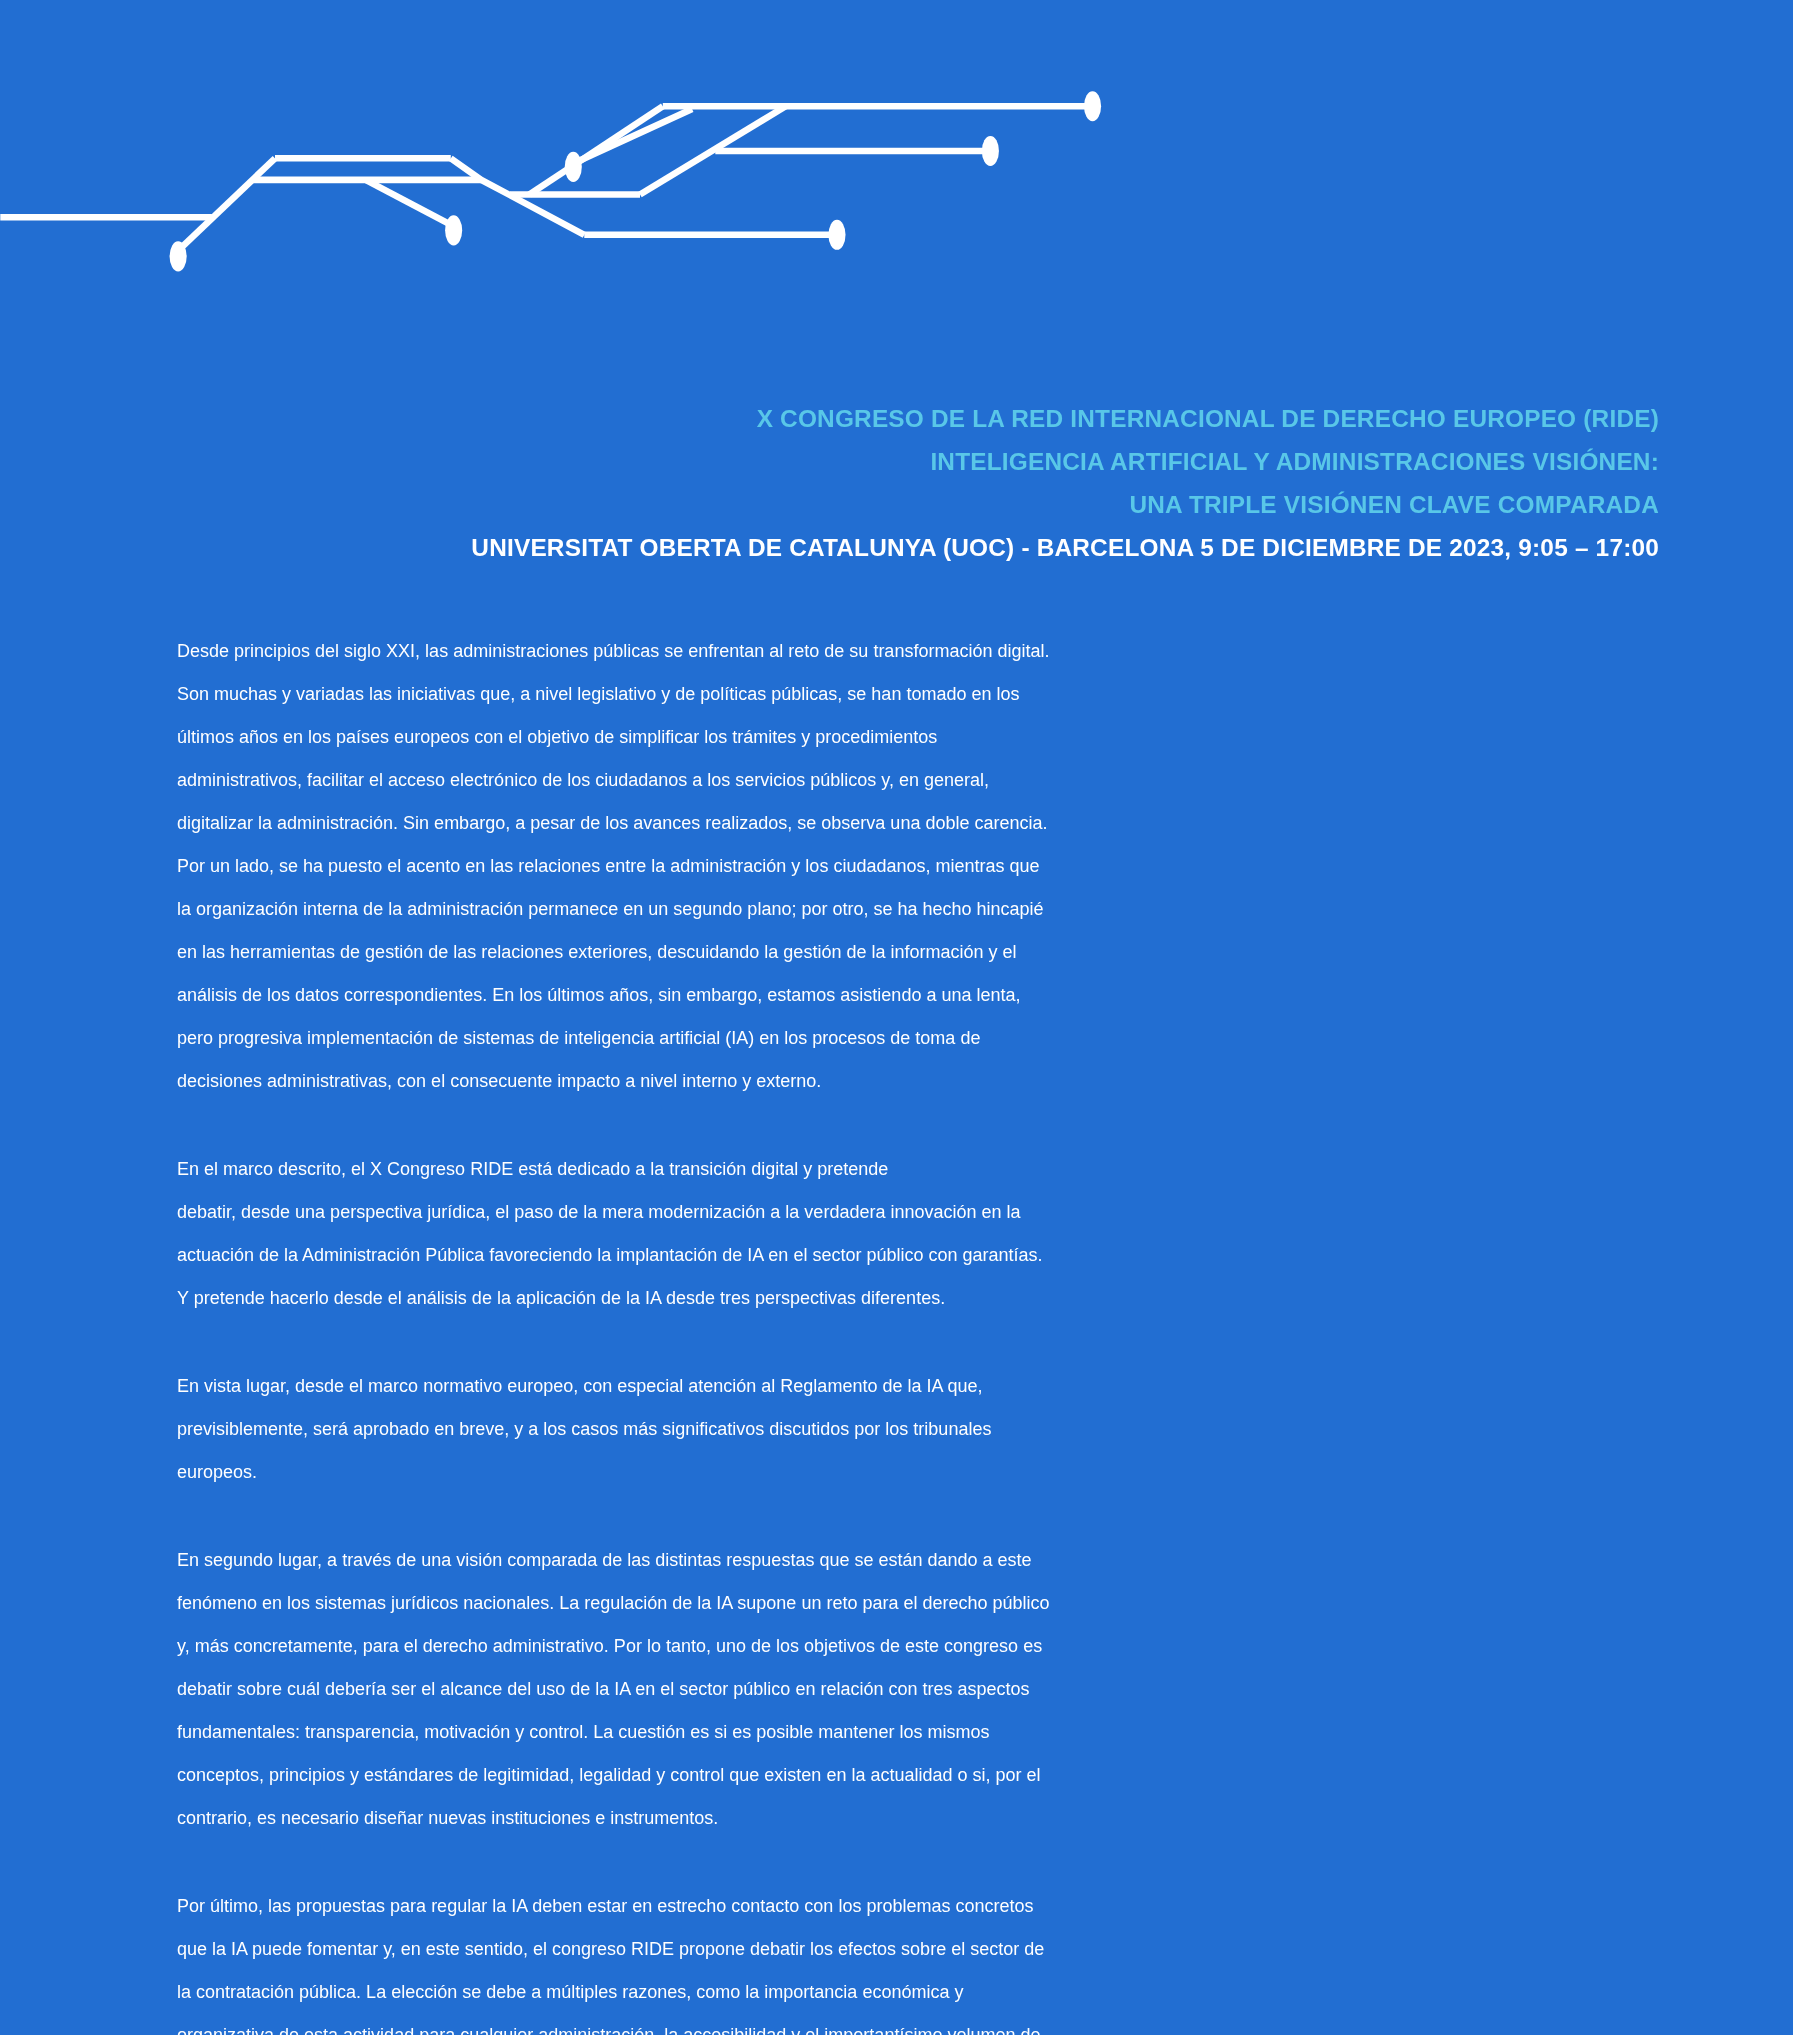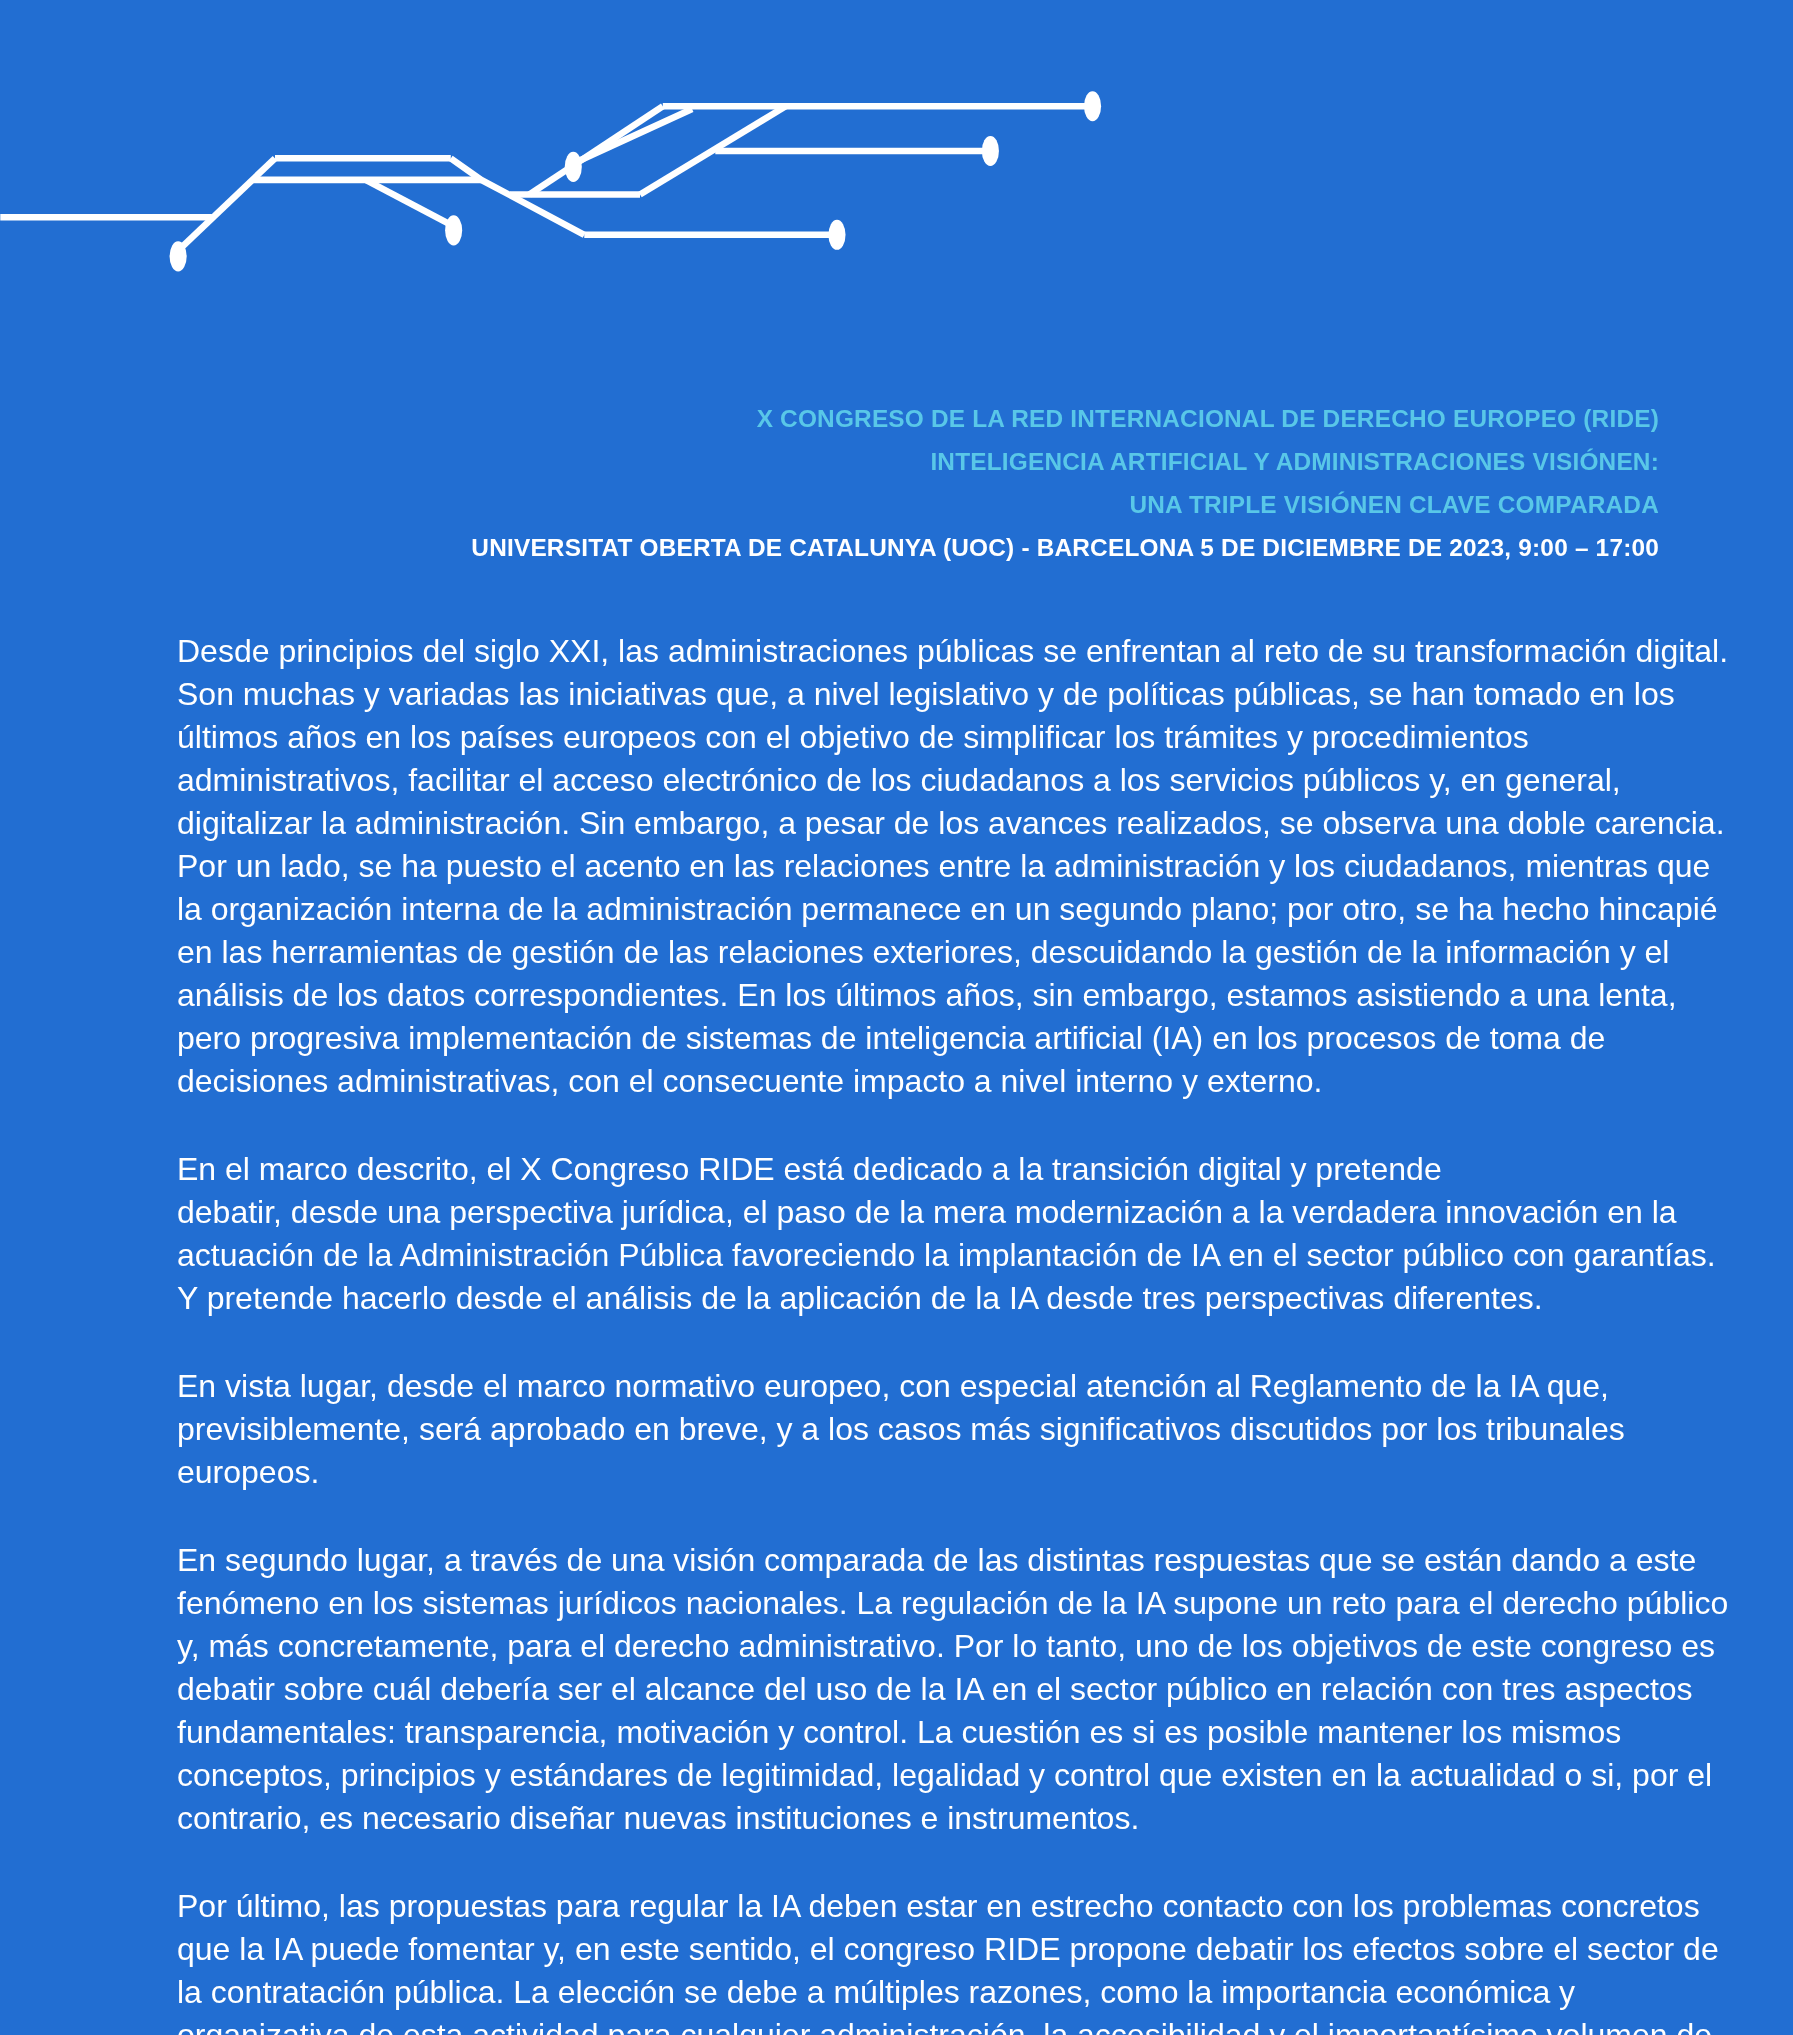--- a/index.html
+++ b/index.html
@@ -23,21 +23,21 @@
     font-size: 24.4px;
     font-weight: bold;
     line-height: 43px;
     white-space: pre;
     letter-spacing: 0.2px;
   }
   .doc-header .h-cyan { color: var(--heading-cyan, #59C7E8); }
   .doc-header .h-white { color: var(--text-white, #FFFFFF); }
   .para {
     margin: 0 0 45px 0;
-    font-size: 32px;
+    font-size: 18px;
     line-height: 43px;
     color: var(--text-white, #FFFFFF);
     white-space: pre;
   }
   .para:last-child { margin-bottom: 0; }
 </style>
 </head>
 <body>
 
 <svg class="circuit" width="1794" height="293" viewBox="0 0 4407 720" fill="none" stroke="#FFFFFF" stroke-width="16">
@@ -77,21 +77,21 @@
     <ellipse cx="2684" cy="261" rx="21" ry="37"></ellipse>
   </g>
 </svg>
 
 <main class="content">
 
   <header class="doc-header">
     <div class="h-line h-cyan">X CONGRESO DE LA RED INTERNACIONAL DE DERECHO EUROPEO (RIDE)</div>
     <div class="h-line h-cyan">INTELIGENCIA ARTIFICIAL Y ADMINISTRACIONES VISIÓNEN:</div>
     <div class="h-line h-cyan">UNA TRIPLE VISIÓNEN CLAVE COMPARADA</div>
-    <div class="h-line h-white">UNIVERSITAT OBERTA DE CATALUNYA (UOC) - BARCELONA 5 DE DICIEMBRE DE 2023, 9:00 – 17:00</div>
+    <div class="h-line h-white">UNIVERSITAT OBERTA DE CATALUNYA (UOC) - BARCELONA 5 DE DICIEMBRE DE 2023, 9:05 – 17:00</div>
   </header>
 
   <p class="para">Desde principios del siglo XXI, las administraciones públicas se enfrentan al reto de su transformación digital.
 Son muchas y variadas las iniciativas que, a nivel legislativo y de políticas públicas, se han tomado en los
 últimos años en los países europeos con el objetivo de simplificar los trámites y procedimientos
 administrativos, facilitar el acceso electrónico de los ciudadanos a los servicios públicos y, en general,
 digitalizar la administración. Sin embargo, a pesar de los avances realizados, se observa una doble carencia.
 Por un lado, se ha puesto el acento en las relaciones entre la administración y los ciudadanos, mientras que
 la organización interna de la administración permanece en un segundo plano; por otro, se ha hecho hincapié
 en las herramientas de gestión de las relaciones exteriores, descuidando la gestión de la información y el

